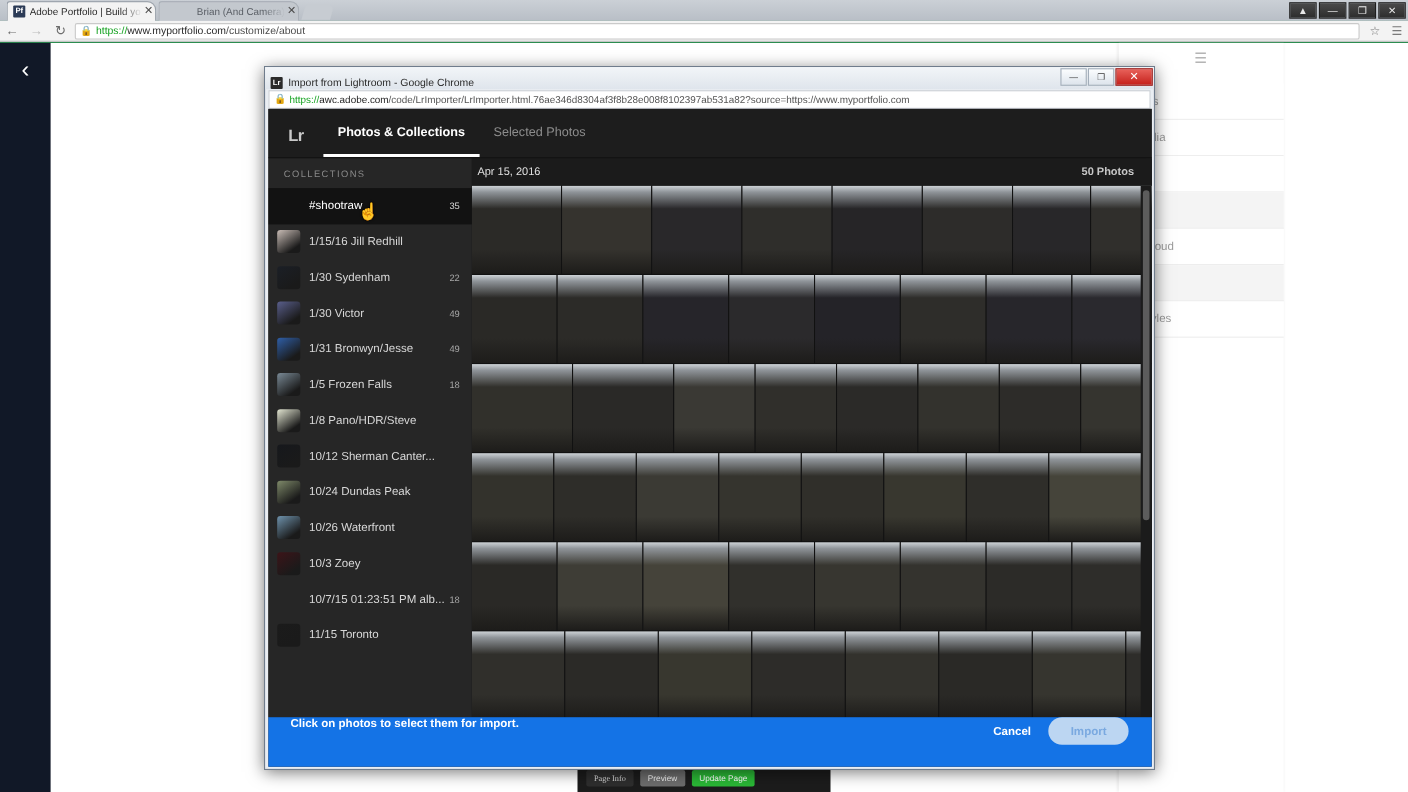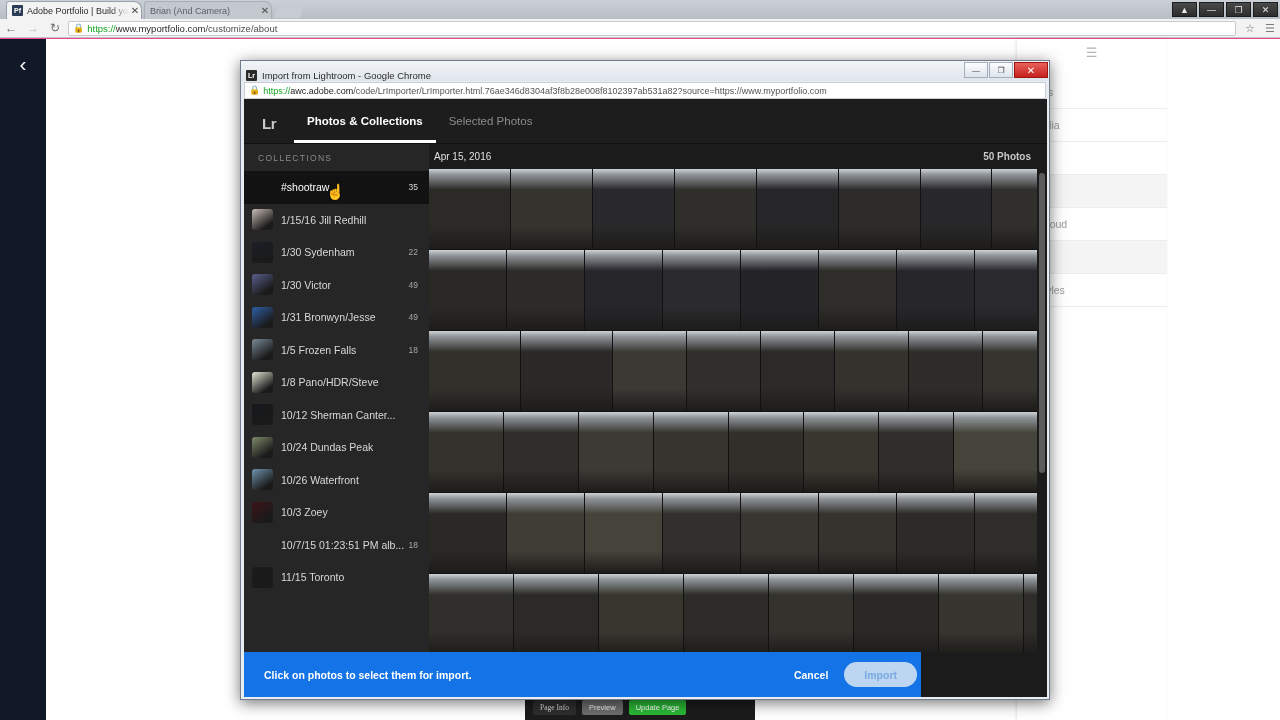--- a/index.html
+++ b/index.html
@@ -7,21 +7,21 @@
     width: 1280px; height: 720px;
     overflow: hidden;
     font-family: "Liberation Sans", sans-serif;
     background: #000;
   }
 
   
   #browser-window {
     position: absolute; left: 0; top: 0;
     width: 1280px; height: 720px;
-    background: #ec4899;
+    background: #15803d;
   }
   #chrome-tabstrip {
     position: absolute; left: 0; top: 0;
     width: 1280px; height: 19px;
     background: linear-gradient(#cbd0d6, #b8bec6);
   }
   .chrome-tab {
     position: absolute; top: 1px; height: 18px;
     display: flex; align-items: center;
     font-size: 9px; color: #2a2a2a;
@@ -331,24 +331,24 @@
   }
   #grid-scroll-thumb {
     position: absolute; right: 2px; top: 4px;
     width: 6px; height: 300px;
     background: #5c5c5c; border-radius: 3px;
   }
 
   
   #lr-footer {
     position: absolute; left: 0; bottom: 0;
-    width: 677px; height: 45px;
+    width: 803px; height: 45px;
     background: #1473e6;
-    display: flex; align-items: center;
-    padding: 0 4px 0 20px;
+    display: flex; align-items: flex-start;
+    padding: 0 21px 0 20px;
   }
   #footer-msg {
     flex: 1 1 auto; font-size: 10.5px;
     color: #fff; font-weight: bold;
   }
   #btn-cancel {
     font-size: 10.5px; color: #fff; font-weight: bold;
     padding: 0 16px; height: 26px;
     display: flex; align-items: center;
   }
@@ -364,21 +364,21 @@
 
 <div id="browser-window">
 
   <div id="chrome-tabstrip">
     <div class="chrome-tab" id="chrome-tab-0">
       <span class="tab-favicon">Pf</span>
       <span class="tab-title">Adobe Portfolio | Build yo</span>
       <span class="tab-close">✕</span>
     </div>
     <div class="chrome-tab" id="chrome-tab-1">
-      <span class="tab-title" style="text-align:left">Brian (And Camera)</span>
+      <span class="tab-title" style="text-align:right">Brian (And Camera)</span>
       <span class="tab-close">✕</span>
     </div>
     <div id="chrome-newtab"></div>
     <div id="chrome-winbtns">
       <div class="win-btn">▲</div>
       <div class="win-btn">—</div>
       <div class="win-btn">❐</div>
       <div class="win-btn">✕</div>
     </div>
   </div>

